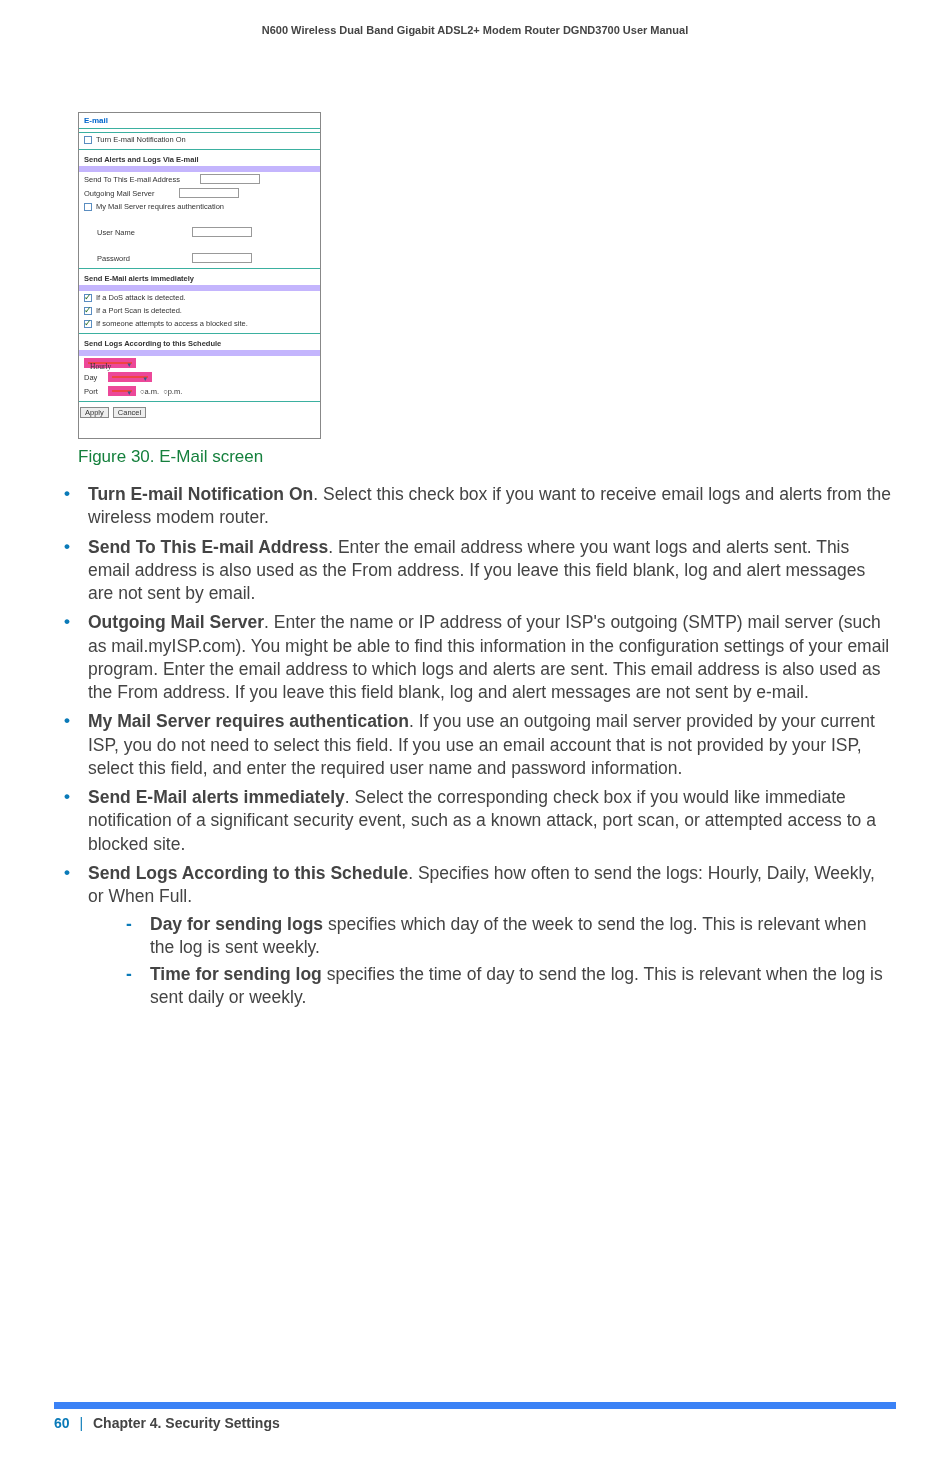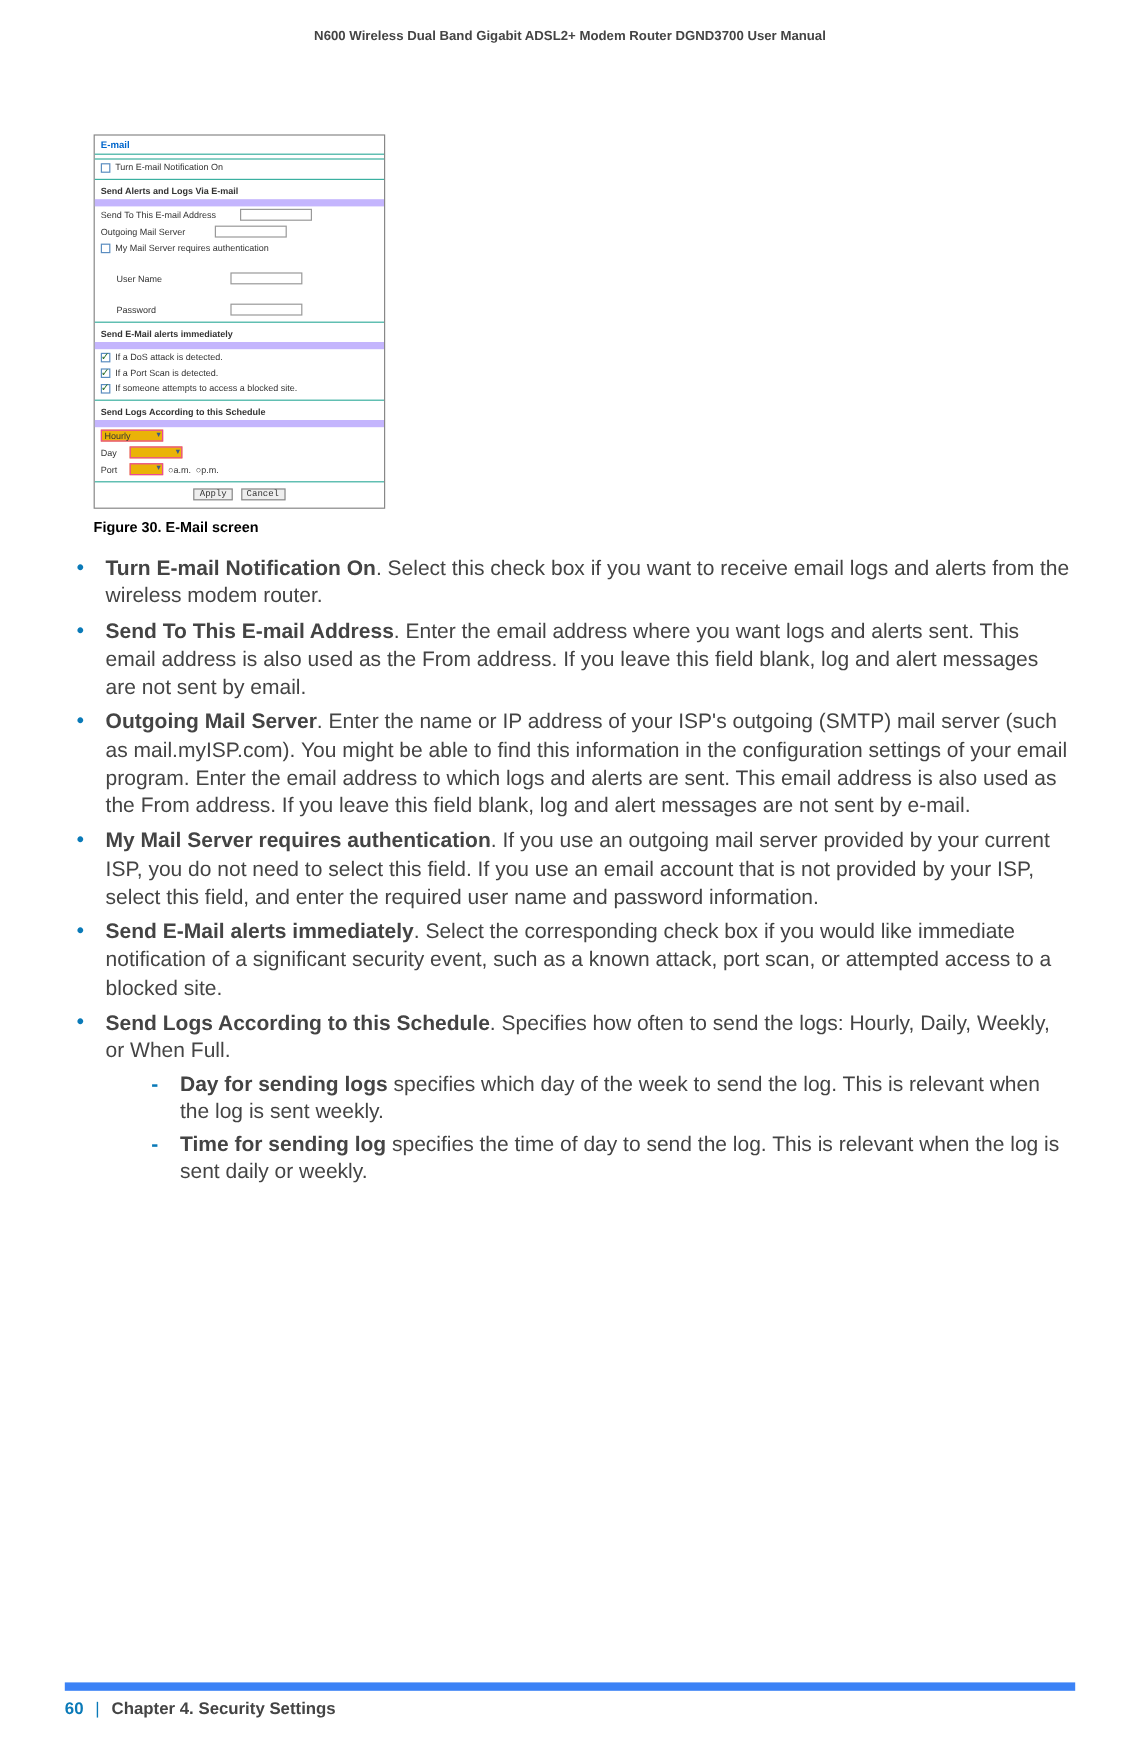--- a/index.html
+++ b/index.html
@@ -35,52 +35,52 @@
     .step-num { color: #0a7ab8; font-weight: bold; margin-right: 10px; }
     .step-line b { font-weight: bold; }
     .screenshot {
       width: 243px;
       border: 1px solid #888;
       background: #fff;
       margin-left: 22px;
       margin-top: 4px;
       font-size: 7.5px;
       color: #333;
-      padding-bottom: 6px;
+      padding-bottom: 20px;
     }
     .ss-title {
       color: #0066cc;
       font-weight: bold;
       font-size: 8px;
       padding: 3px 5px;
       border-bottom: 1px solid #3bb0a0;
     }
     .ss-sec {
       padding: 3px 5px 2px;
       border-bottom: 6px solid #c4b5fd;
       margin-top: 2px;
     }
     .ss-sec-h { font-weight: bold; font-size: 7.5px; }
     .ss-row { display: flex; padding: 2px 5px; align-items: center; }
     .ss-row label { flex: 0 0 auto; min-width: 75px; }
     .ss-row .fld { border: 1px solid #999; height: 10px; width: 60px; background:#fff; margin-left: 20px;}
     .ss-chk { width: 8px; height: 8px; border: 1px solid #5a8dc0; margin-right: 4px; display:inline-block; vertical-align:middle; position:relative;}
     .ss-chk.checked::after{content:"✓";position:absolute;top:-3px;left:-1px;font-size:9px;color:#2a6f2a;}
     .ss-indent { padding-left: 18px; margin-top: 12px; }
-    .ss-sel { border: 1px solid #ec4899; height: 10px; width: 52px; background:#eab308; display:inline-block; position:relative;}
+    .ss-sel { border: 4px solid #ec4899; height: 10px; width: 52px; background:#ef4444; display:inline-block; position:relative;font-family:Liberation Serif, serif;}
     .ss-sel::after{content:"▾"; font-size:7px; position:absolute; right:1px; top:-1px; color:#3a5a8a;}
-    .ss-btns { text-align: center; padding-top: 5px; font-family: Liberation Mono, monospace; }
+    .ss-btns { text-align: left; padding-top: 5px; }
     .ss-btn { border: 1px solid #888; background:#eee; font-size:7.5px; padding: 0 4px; display:inline-block; margin: 0 1px; }
     .ss-hr { border-top: 1px solid #3bb0a0; margin: 3px 0 0; }
     .caption {
       margin-left: 22px;
       margin-top: 8px;
-      font-size: 12px;
-      font-weight: bold;
-      color: #000000;
+      font-size: 17px;
+      font-weight: normal;
+      color: #15803d;
     }
     .bullets { margin-top: 16px; margin-left: 0; }
     .bullet {
       display: flex;
       margin-bottom: 6px;
       font-size: 17.5px;
       line-height: 1.33;
     }
     .bm { flex: 0 0 32px; color: #0a7ab8; font-weight: bold; font-size: 17px; padding-left: 8px;}
     .bt { flex: 1; }

